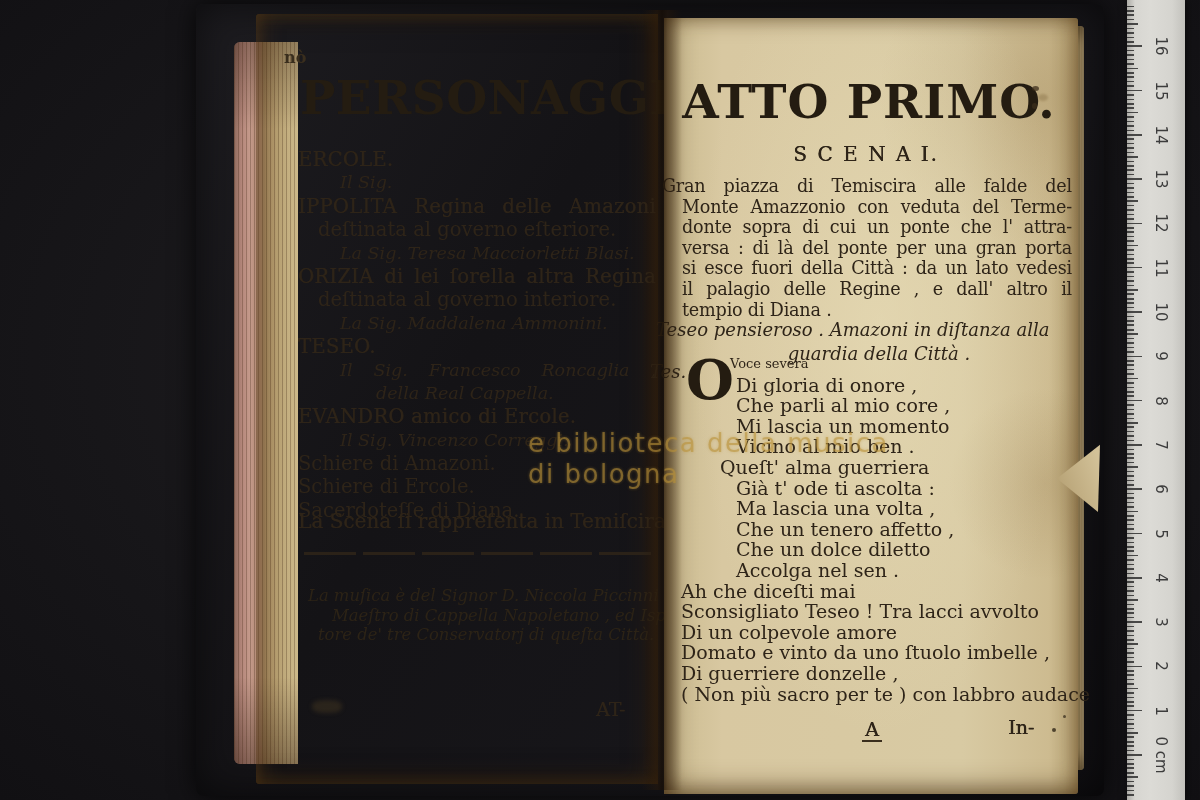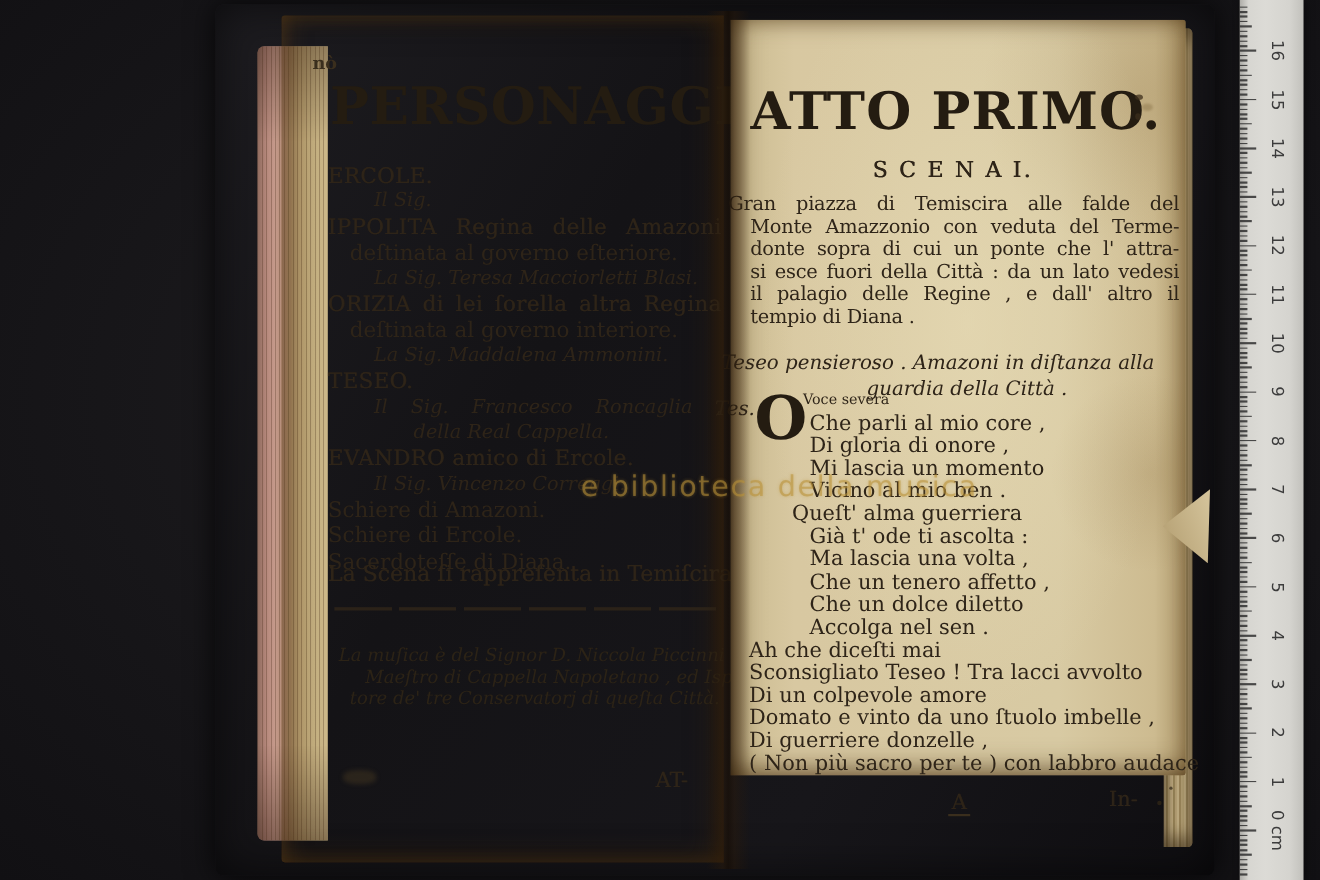--- a/index.html
+++ b/index.html
@@ -43,21 +43,21 @@
       radial-gradient(circle at 80% 12%, rgba(130,100,50,.15) 0%, rgba(0,0,0,0) 18%),
       linear-gradient(90deg,#b6a379 0%,#cbb98e 6%,#d5c59d 16%,#d7c7a0 70%,#cbb audi 0),
       linear-gradient(90deg,#b6a379 0%,#cbb98e 6%,#d5c59d 16%,#d7c7a0 70%,#c9b78d 92%,#b7a276 100%);
     box-shadow:
       inset -20px 0 26px -12px rgba(55,35,12,.6),
       inset 16px 0 22px -12px rgba(90,60,25,.55),
       inset 0 14px 20px -12px rgba(85,60,25,.55),
       inset 0 -16px 22px -12px rgba(75,50,20,.6);
   }
   .page-right{
-    left:664px;top:18px;width:414px;height:687px;border-radius:0 3px 3px 0;
+    left:664px;top:18px;width:414px;height:776px;border-radius:0 3px 3px 0;
     background:
       radial-gradient(ellipse at 52% 40%, rgba(236,225,188,.5) 0%, rgba(0,0,0,0) 62%),
       radial-gradient(circle at 90% 10%, rgba(125,95,48,.2) 0%, rgba(0,0,0,0) 20%),
       radial-gradient(circle at 92% 60%, rgba(125,95,48,.18) 0%, rgba(0,0,0,0) 16%),
       linear-gradient(90deg,#b9a67b 0%,#cfbf95 5%,#d8c8a1 14%,#d8caa3 72%,#cdbb90 93%,#b5a173 100%);
     box-shadow:
       inset 18px 0 24px -12px rgba(55,35,12,.6),
       inset -14px 0 20px -12px rgba(90,60,25,.5),
       inset 0 14px 20px -12px rgba(85,60,25,.5),
       inset 0 -18px 24px -12px rgba(75,50,20,.65);
@@ -206,35 +206,36 @@
     <div class="speck stain-lp"></div>
   </div>
 
   <div class="page page-right">
     <h1 class="rp-title">ATTO PRIMO.</h1>
     <div class="rp-scena">S C E N A   I.</div>
     <div class="sd">
         <div class="sd-ln sd0 jst">Gran piazza di Temiscira alle falde del</div>
         <div class="sd-ln jst">Monte Amazzonio con veduta del Terme-</div>
         <div class="sd-ln jst">donte sopra di cui un ponte che l' attra-</div>
+        <div class="sd-ln jst">versa : di là del ponte per una gran porta</div>
         <div class="sd-ln jst">si esce fuori della Città : da un lato vedesi</div>
         <div class="sd-ln jst">il palagio delle Regine , e dall' altro il</div>
         <div class="sd-ln">tempio di Diana .</div>
       </div>
     <div class="direction">
         <div class="dir-ln dir0">Teseo pensieroso .  Amazoni in diſtanza alla</div>
         <div class="dir-ln dir1">guardia della Città .</div>
       </div>
     <div class="verse">
       <span class="speaker">Tes.</span>
       <span class="dropcap">O</span>
       <div class="v-first">Voce severa</div>
       <div>
+          <div class="v-ln v2">Di gloria di onore ,</div>
           <div class="v-ln v2">Che parli al mio core ,</div>
-          <div class="v-ln v2">Di gloria di onore ,</div>
           <div class="v-ln v2">Mi lascia un momento</div>
           <div class="v-ln v2">Vicino al mio ben .</div>
           <div class="v-ln v1">Queſt' alma guerriera</div>
           <div class="v-ln v2">Già t' ode ti ascolta :</div>
           <div class="v-ln v2">Ma lascia una volta ,</div>
           <div class="v-ln v2">Che un tenero affetto ,</div>
           <div class="v-ln v2">Che un dolce diletto</div>
           <div class="v-ln v2">Accolga nel sen .</div>
           <div class="v-ln v0">Ah che diceſti mai</div>
           <div class="v-ln v0">Sconsigliato Teseo ! Tra lacci avvolto</div>
@@ -250,20 +251,21 @@
     <div class="speck sp3"></div>
     <div class="speck sp4"></div>
     <div class="speck sp5"></div>
     <div class="speck sp6"></div>
   </div>
 
   <div class="gutter"></div>
 
   <div class="watermark">
       <div class="wm-ln">e biblioteca della musica</div>
+      <div class="wm-ln">di bologna</div>
     </div>
 
   <div class="fold"></div>
 
   <div class="ruler" id="ruler">
       <div class="tick" style="width: 7px; top: 794.07px;"></div>
       <div class="tick" style="width: 7px; top: 789.64px;"></div>
       <div class="tick" style="width: 7px; top: 785.21px;"></div>
       <div class="tick" style="width: 7px; top: 780.78px;"></div>
       <div class="tick" style="width: 11px; top: 776.35px;"></div>

